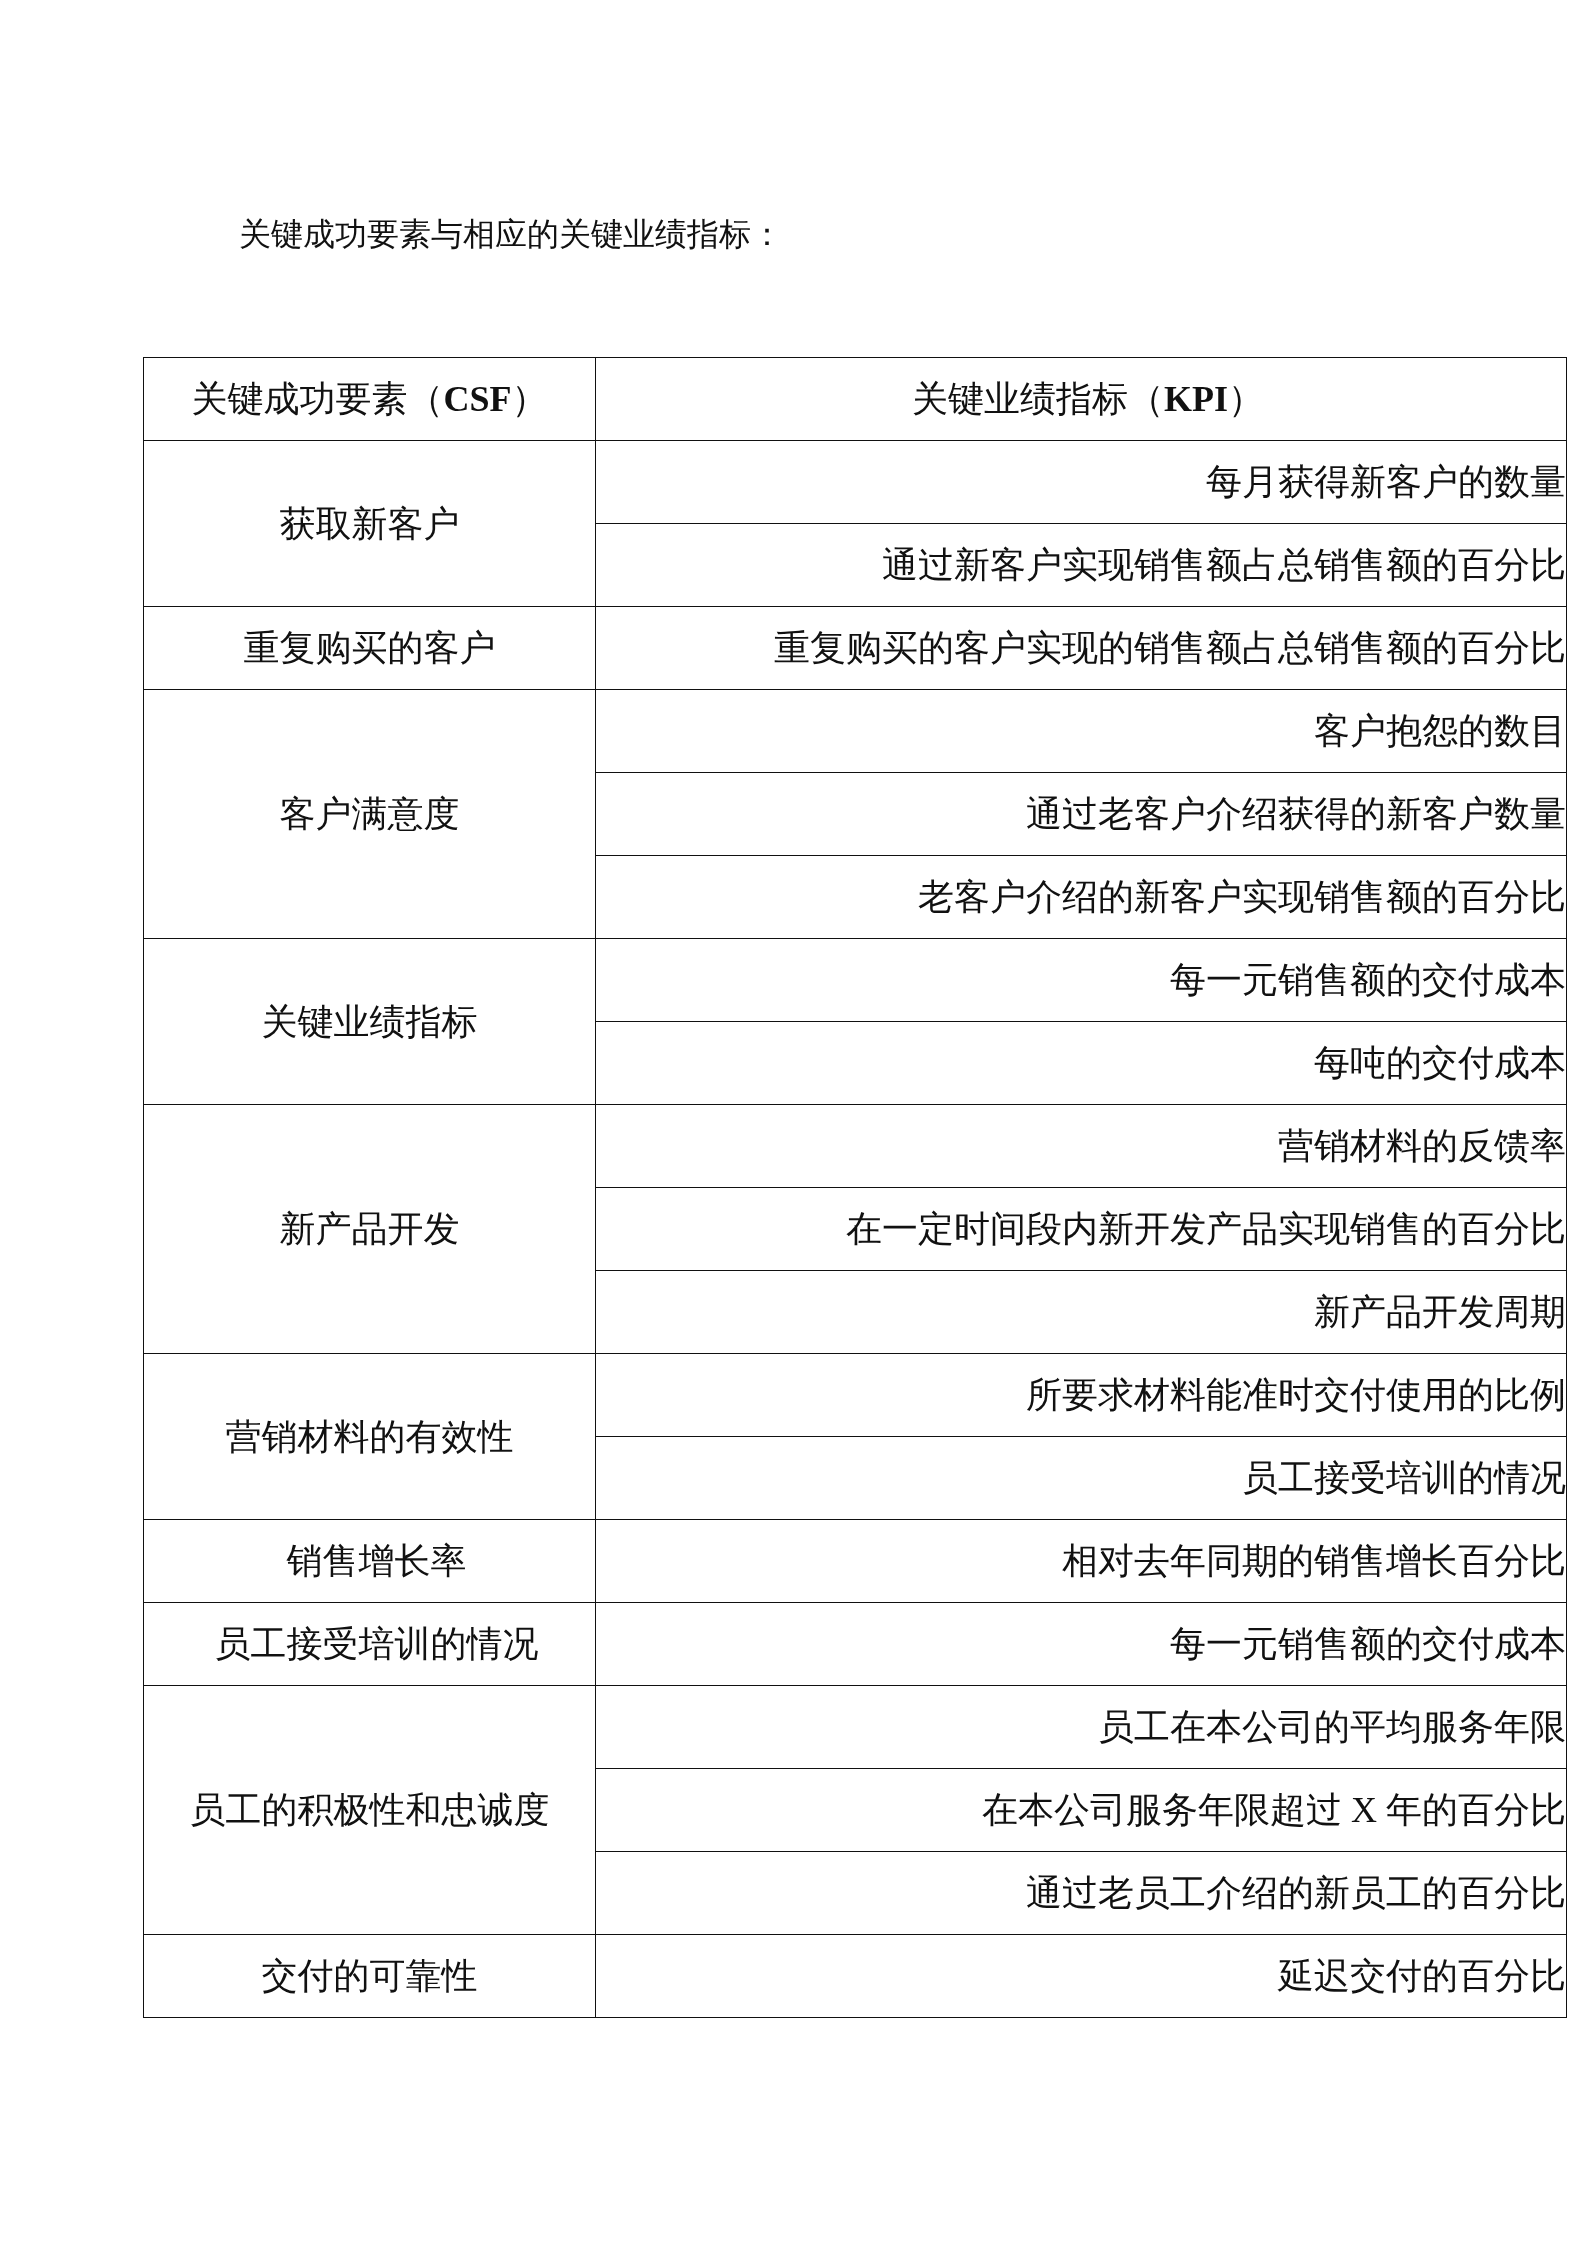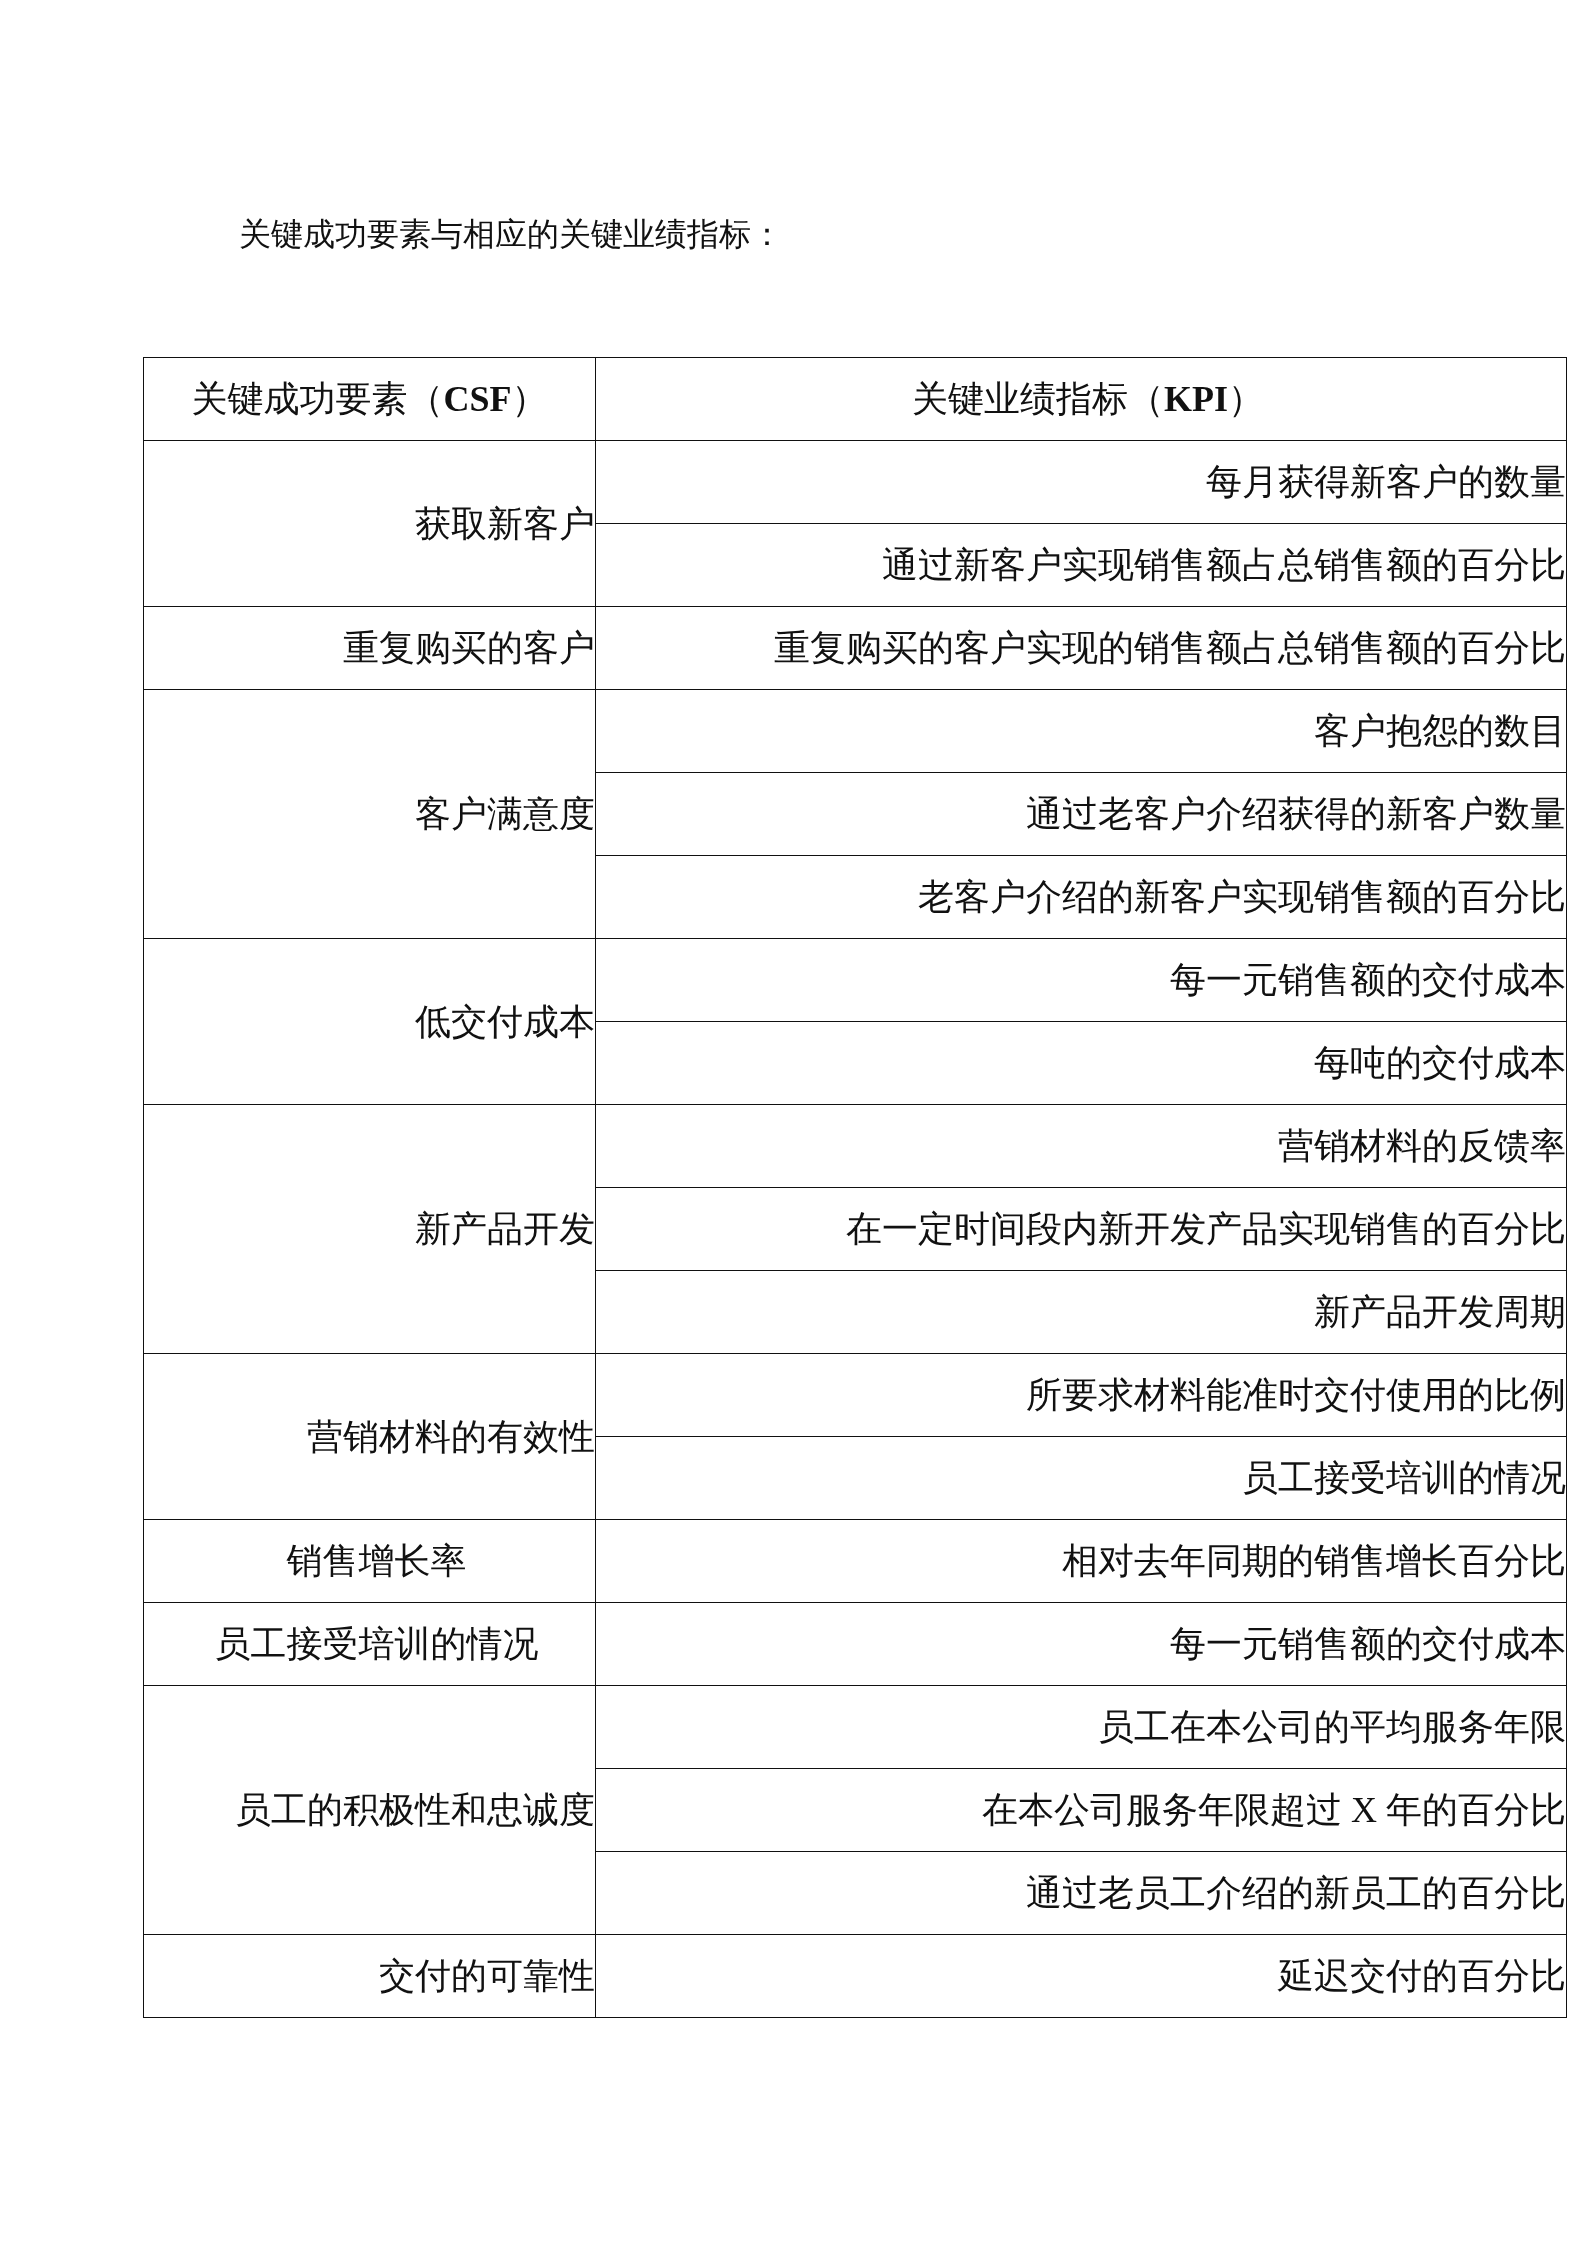--- a/index.html
+++ b/index.html
@@ -1,21 +1,21 @@
 <!DOCTYPE html>
 <html><head>
 <meta charset="utf-8">
 <style>
   html,body{margin:0;padding:0;background:#fff;}
   body{width:1587px;height:2245px;position:relative;overflow:hidden;
        font-family:"Liberation Serif","DejaVu Serif",serif;color:#111;}
   .title{position:absolute;left:239px;top:206px;font-size:32px;line-height:56px;white-space:nowrap;}
   table{position:absolute;left:143px;top:357px;width:1424px;border-collapse:collapse;table-layout:fixed;}
   td{border:1.6px solid #111;height:82px;padding:0;font-size:36px;line-height:40px;vertical-align:middle;}
-  td.csf{width:451px;text-align:right;}
+  td.csf{width:451px;text-align:center;}
   td.csf.left{text-align:center;padding-left:14px;}
   td.kpi{text-align:right;padding-left:14px;white-space:nowrap;}
   td.head{text-align:center;}
   .b{font-weight:bold;}
 </style>
 </head>
 <body>
 
 <div class="title">关键成功要素与相应的关键业绩指标：</div>
 
@@ -46,21 +46,21 @@
         <td class="kpi">客户抱怨的数目</td>
       </tr>
     <tr>
         <td class="kpi">通过老客户介绍获得的新客户数量</td>
       </tr>
     <tr>
         <td class="kpi">老客户介绍的新客户实现销售额的百分比</td>
       </tr>
 
     <tr>
-        <td class="csf" rowspan="2">低交付成本</td>
+        <td class="csf" rowspan="2">关键业绩指标</td>
         <td class="kpi">每一元销售额的交付成本</td>
       </tr>
     <tr>
         <td class="kpi">每吨的交付成本</td>
       </tr>
 
     <tr>
         <td class="csf" rowspan="3">新产品开发</td>
         <td class="kpi">营销材料的反馈率</td>
       </tr>

